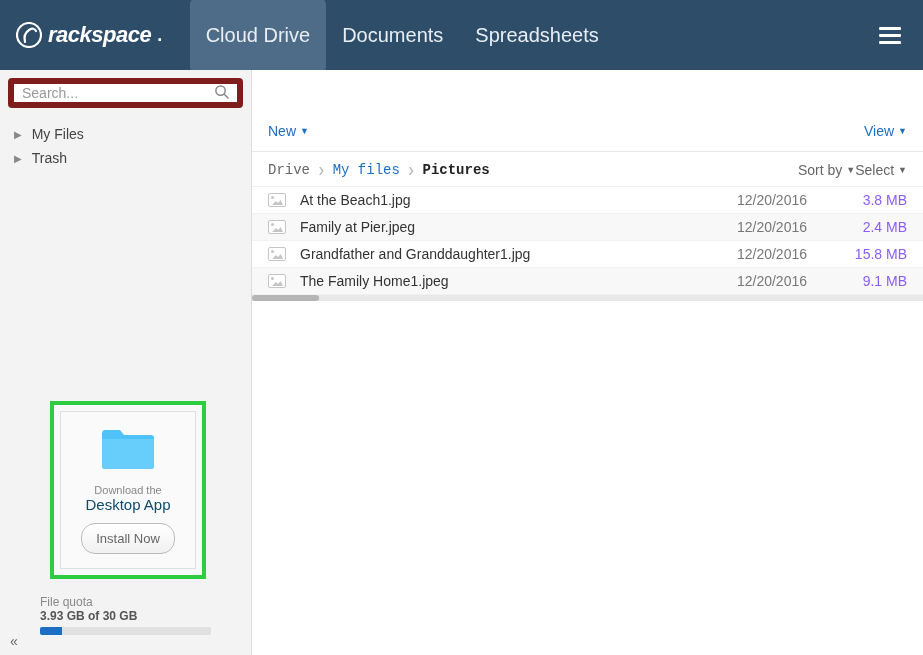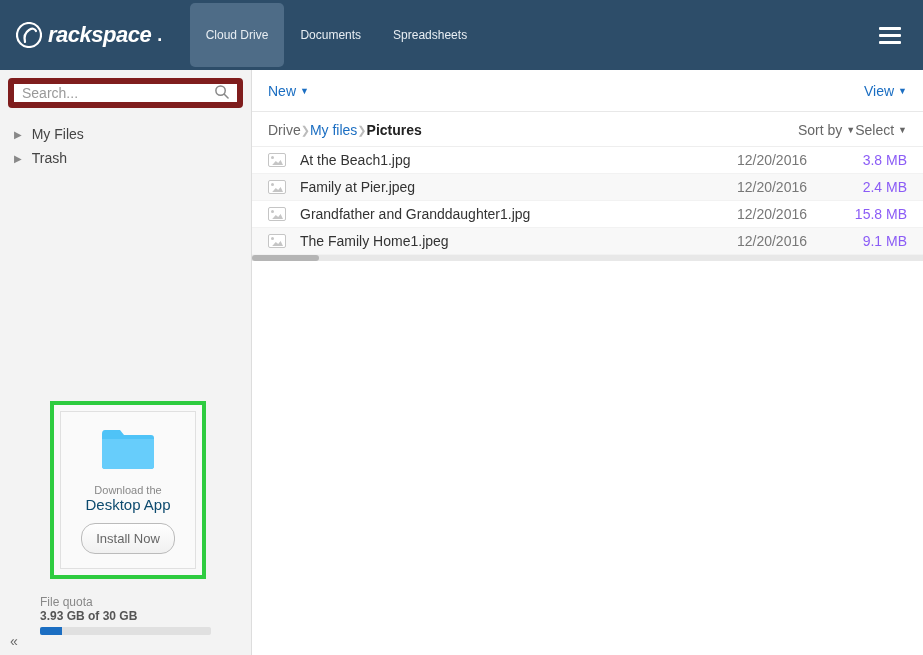--- a/index.html
+++ b/index.html
@@ -30,21 +30,21 @@
   letter-spacing: -0.5px;
   margin-right: 28px;
 }
 .logo-dot { font-style: normal; font-size: 18px; }
 .navitems { display: flex; align-items: center; gap: 0; }
 .navitem {
   padding: 25px 16px;
   color: #e8eef3;
   cursor: pointer;
   border-radius: 5px;
-  font-size: 12px;
+  font-size: 20px;
 }
 .navitem.active { background: #4e6c87; }
 .hamburger { margin-left: auto; cursor: pointer; padding: 6px; }
 .hamburger-line { width: 22px; height: 3px; background: #fff; margin: 4px 0; border-radius: 1px; }
 .main { display: flex; height: calc(655px - 70px); }
 .sidebar {
   width: 252px;
   background: #f3f3f3;
   border-right: 1px solid #ddd;
   display: flex;
@@ -124,29 +124,30 @@
   cursor: pointer;
   font-size: 14px;
 }
 .content { flex: 1; display: flex; flex-direction: column; background: #fff; }
 .toolbar {
   height: 42px;
   display: flex;
   align-items: center;
   padding: 0 16px;
   border-bottom: 1px solid #e8e8e8;
+  margin-top: 40px;
 }
 .toolbar .new-btn { color: #1b6ec2; cursor: pointer; display: flex; align-items: center; gap: 4px; }
 .toolbar .view-btn { margin-left: auto; color: #1b6ec2; cursor: pointer; display: flex; align-items: center; gap: 4px; }
 .crumbs-row {
   display: flex;
   align-items: center;
   padding: 10px 16px 8px;
 }
-.crumbs { display: flex; align-items: center; font-size: 14px; }
+.crumbs { display: flex; align-items: center; gap: 8px; font-size: 14px; font-family: Liberation Mono, monospace; }
 .crumb { color: #666; cursor: pointer; }
 .crumb.link { color: #1b6ec2; }
 .crumb.current { font-weight: bold; color: #222; cursor: default; }
 .crumb-sep { color: #bbb; font-size: 11px; }
 .crumbs-actions { margin-left: auto; display: flex; color: #666; font-size: 14px; }
 .sort-by, .select-by { cursor: pointer; display: flex; gap: 4px; align-items: center; }
 .file-list { border-top: 1px solid #eee; }
 .file-row {
   display: flex;
   align-items: center;

